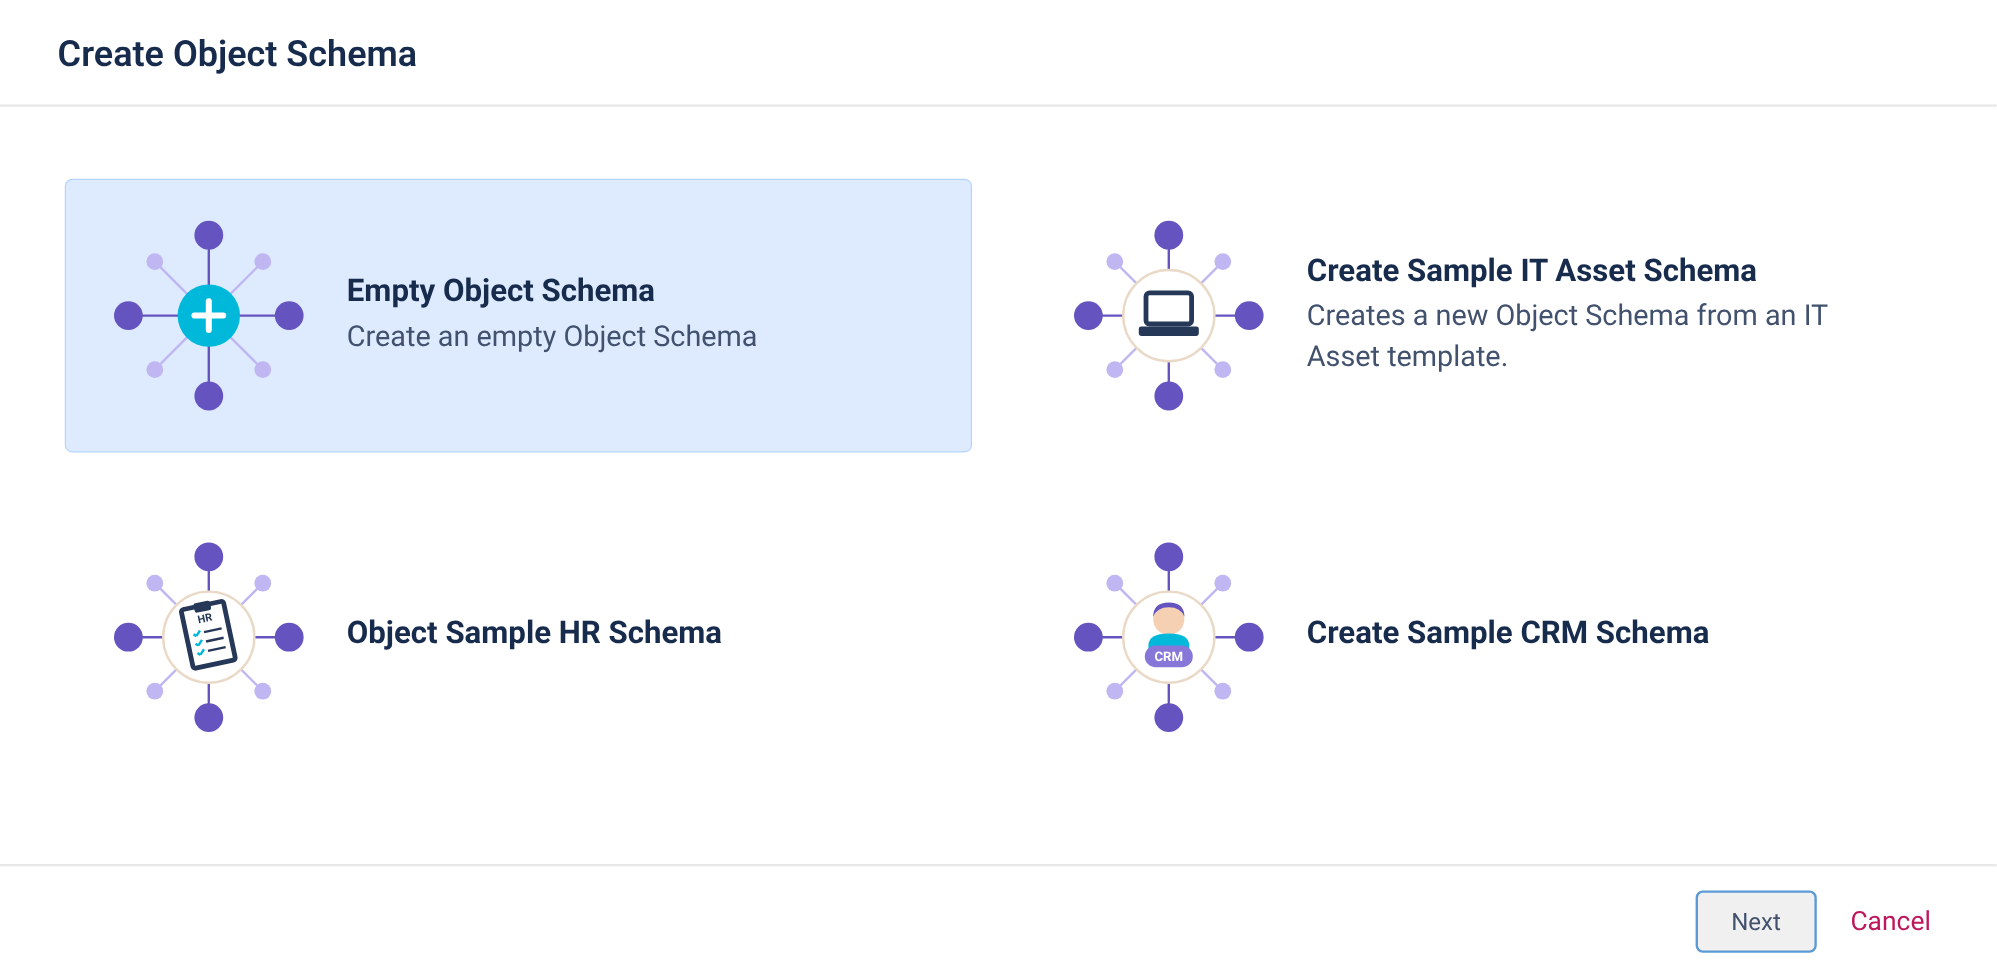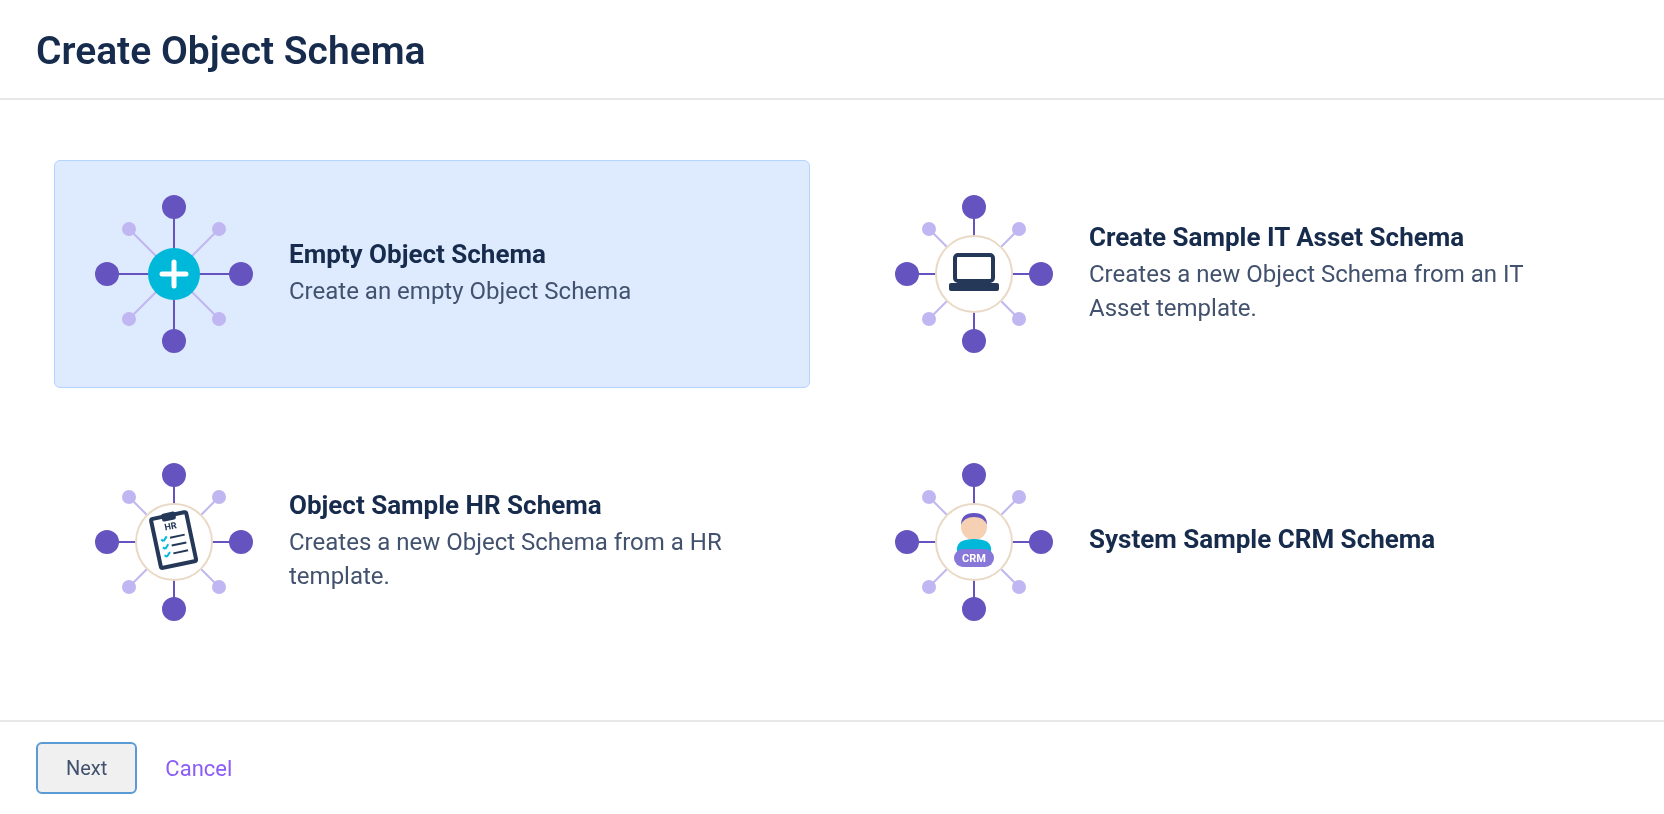--- a/index.html
+++ b/index.html
@@ -18,23 +18,24 @@
       width: 100%;
       height: 100%;
       display: flex;
       flex-direction: column;
     }
     .dialog-header {
       padding: 28px 36px 24px 36px;
       border-bottom: 2px solid #e8e8e8;
     }
     .dialog-title {
-      font-size: 39px;
+      font-size: 30px;
       font-weight: 600;
       color: #172B4D;
+      margin-left: 12px;
     }
     .dialog-body {
       flex: 1;
       padding: 60px 54px;
       display: grid;
       grid-template-columns: 1fr 1fr;
       grid-template-rows: auto auto;
       gap: 40px 44px;
       align-content: start;
     }
@@ -68,39 +69,40 @@
       color: #172B4D;
       margin-bottom: 6px;
     }
     .option-desc {
       font-size: 24px;
       color: #42526E;
       line-height: 1.4;
     }
     .dialog-footer {
       border-top: 2px solid #e8e8e8;
-      padding: 20px 36px;
-      display: flex;
+      padding: 20px 55px;
+      display: flex;
+      justify-content: flex-end;
       align-items: center;
       gap: 28px;
     }
     .btn-next {
       background: #f0f0f0;
       border: 2px solid #5B9BD5;
       border-radius: 6px;
       padding: 12px 28px;
       font-size: 20px;
       color: #42526E;
       cursor: pointer;
       font-family: inherit;
     }
     .btn-cancel {
       background: transparent;
       border: none;
-      color: #8b5cf6;
+      color: #be185d;
       font-size: 22px;
       cursor: pointer;
       font-family: inherit;
     }
   </style>
 </head>
 <body>
 
 <div class="dialog">
   <div class="dialog-header">
@@ -207,21 +209,20 @@
             <line x1="75" y1="90" x2="79" y2="86" stroke="#00B8D9" stroke-width="2"></line>
             <line x1="82" y1="88" x2="97" y2="88" stroke="#253858" stroke-width="2"></line>
             <line x1="73" y1="96" x2="75" y2="98" stroke="#00B8D9" stroke-width="2"></line>
             <line x1="75" y1="98" x2="79" y2="94" stroke="#00B8D9" stroke-width="2"></line>
             <line x1="82" y1="96" x2="97" y2="96" stroke="#253858" stroke-width="2"></line>
           </g>
         </svg>
       </div>
       <div class="option-text">
         <div class="option-title">Object Sample HR Schema</div>
-        <div class="option-desc">Creates a new Object Schema from a HR template.</div>
       </div>
     </div>
 
     <div class="option-card">
       <div class="option-icon">
         <svg width="170" height="170" viewBox="0 0 170 170">
           <line x1="85" y1="85" x2="85" y2="18" stroke="#6554C0" stroke-width="2"></line>
           <line x1="85" y1="85" x2="85" y2="152" stroke="#6554C0" stroke-width="2"></line>
           <line x1="85" y1="85" x2="18" y2="85" stroke="#6554C0" stroke-width="2"></line>
           <line x1="85" y1="85" x2="152" y2="85" stroke="#6554C0" stroke-width="2"></line>
@@ -242,21 +243,21 @@
           <circle cx="85" cy="70" r="13" fill="#F5D0B3"></circle>
           <path d="M 72 68 Q 72 56 85 56 Q 98 56 98 68 Q 95 60 85 60 Q 75 60 72 68 Z" fill="#6554C0"></path>
 
           <path d="M 68 92 Q 68 82 85 82 Q 102 82 102 92 L 102 96 L 68 96 Z" fill="#00B8D9"></path>
 
           <rect x="65" y="92" width="40" height="18" rx="9" fill="#8777D9"></rect>
           <text x="85" y="105" font-size="11" font-weight="700" fill="#fff" text-anchor="middle">CRM</text>
         </svg>
       </div>
       <div class="option-text">
-        <div class="option-title">System Sample CRM Schema</div>
+        <div class="option-title">Create Sample CRM Schema</div>
       </div>
     </div>
 
   </div>
 
   <div class="dialog-footer">
     <button class="btn-next">Next</button>
     <button class="btn-cancel">Cancel</button>
   </div>
 </div>

